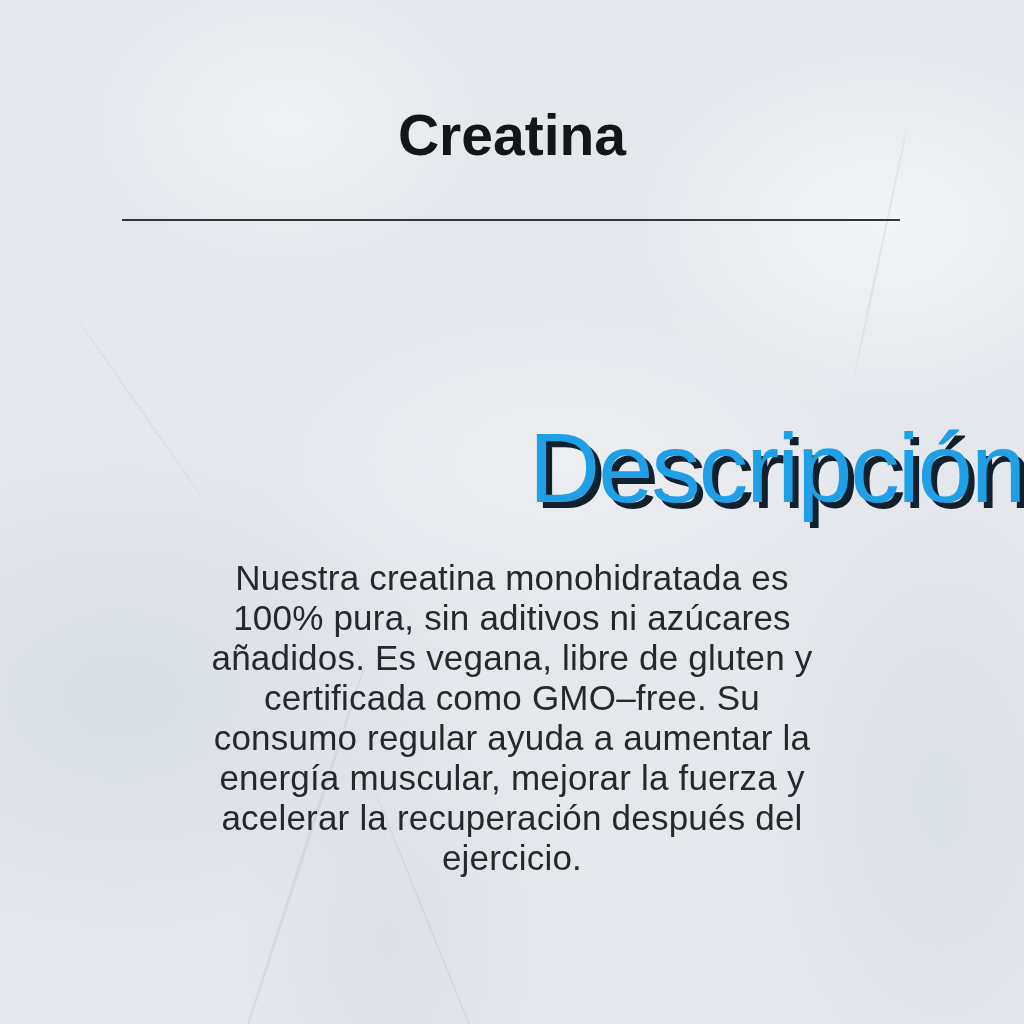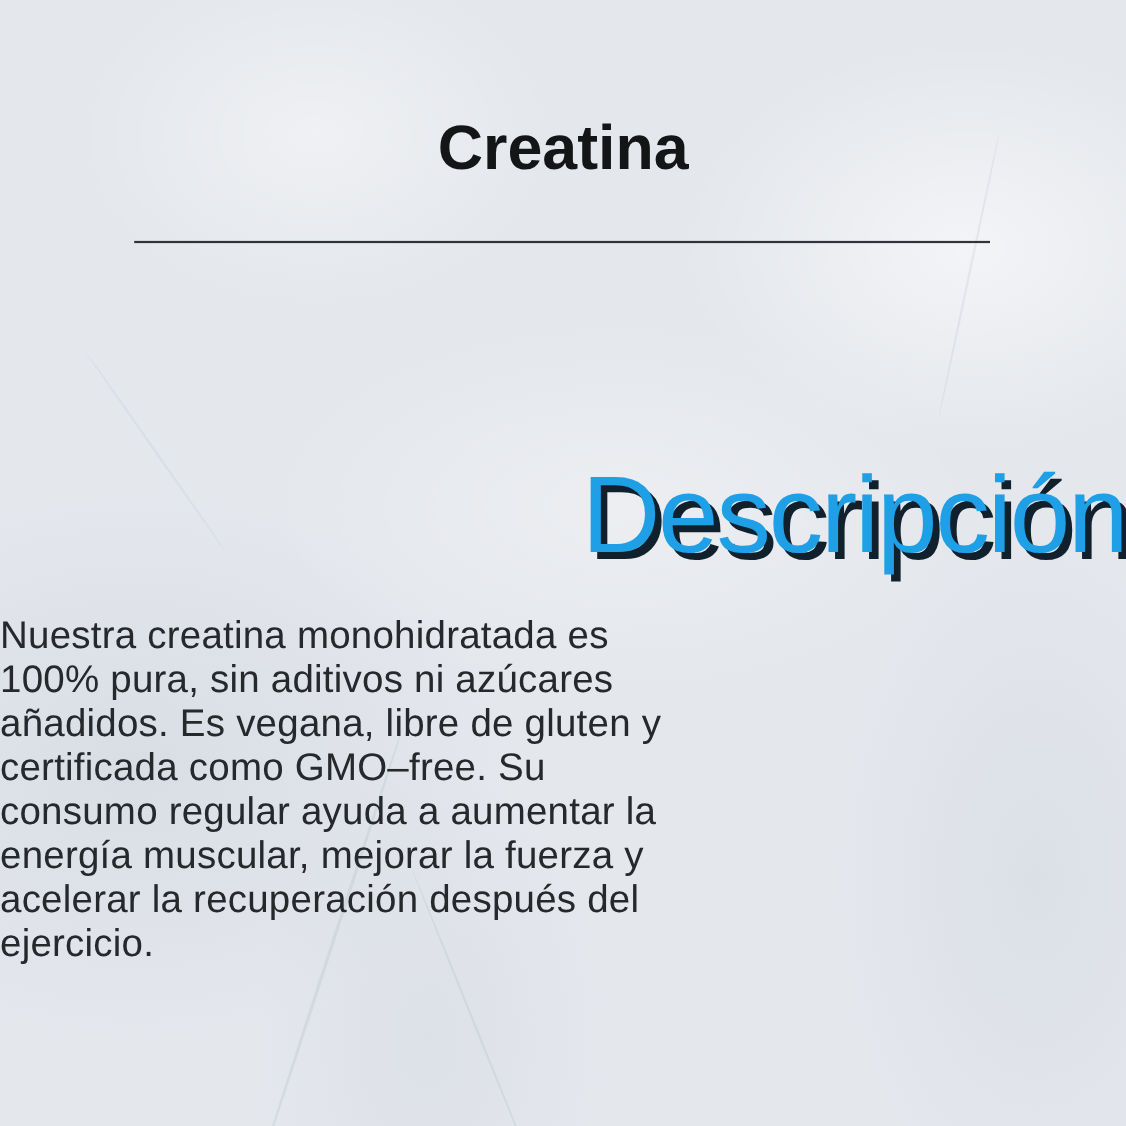--- a/index.html
+++ b/index.html
@@ -65,21 +65,21 @@
     line-height: 1;
     letter-spacing: -2px;
     color: #1e9fe6;
     text-shadow: 6px 6px 0 #10202c;
   }
   .description {
     position: absolute;
     top: 523px;
     left: 0;
     width: 100%;
-    text-align: left;
+    text-align: center;
     font-size: 35px;
     line-height: 40px;
     letter-spacing: 0.2px;
     color: #26292c;
     white-space: pre-line;
   }
 </style>
 </head>
 <body>
 

